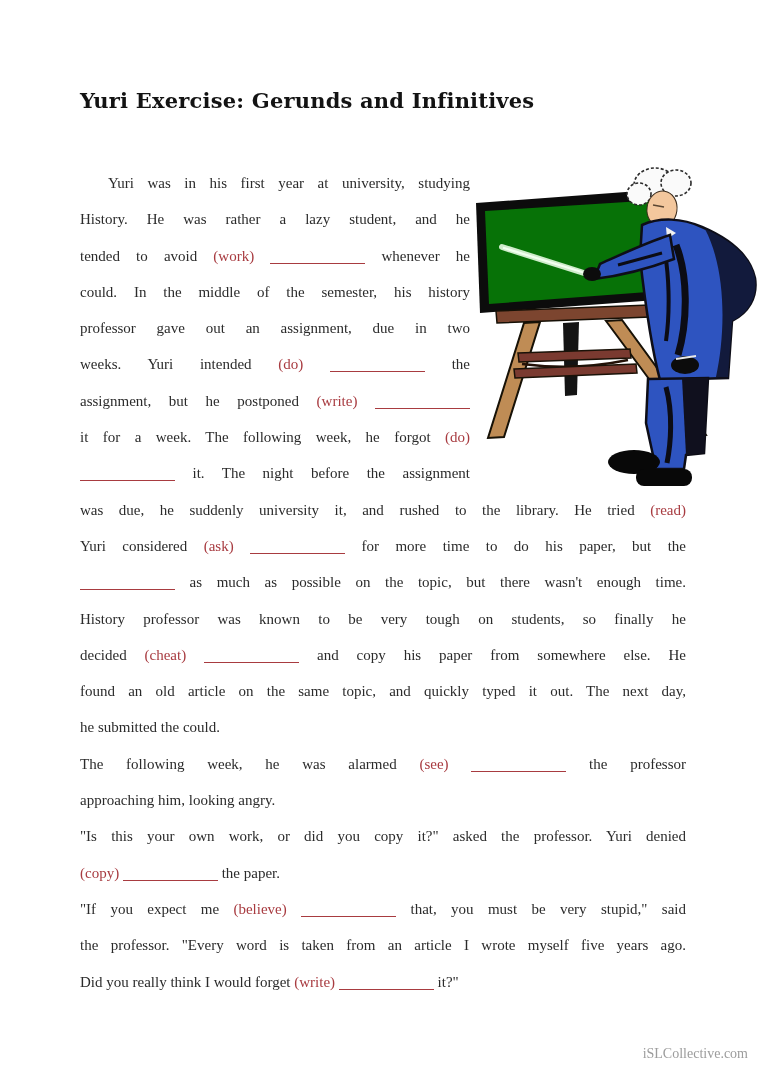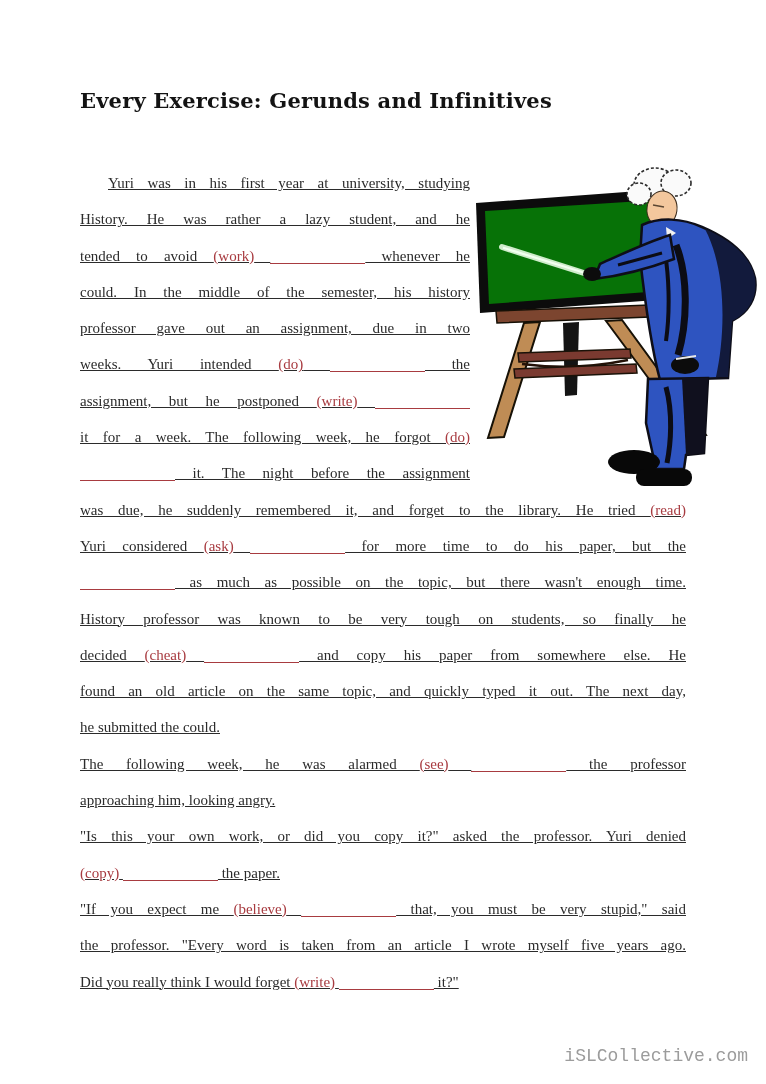--- a/index.html
+++ b/index.html
@@ -11,67 +11,66 @@
   #title {
     position:absolute; left:80px; top:88px; margin:0;
     font-family:"DejaVu Serif", serif;
     font-weight:bold; font-size:21px; letter-spacing:0.2px;
     color:var(--title, #131313);
   }
   #text-flow {
     position:absolute; left:80px; top:165px; width:606px;
     color:var(--text, #2b2b2b);
     font-size:15px;
-    text-decoration:underline;
   }
   .line {
     height:36.3px; line-height:36.3px; overflow:hidden;
     text-align:left;
   }
   .line.narrow { width:390px; }
   .line.full   { width:606px; }
   .line.justify { text-align:justify; text-align-last:justify; }
   .line.indent  { text-indent:28px; }
   .hint { color:var(--hint, #a83b40); }
   .blank {
     display:inline-block; width:95px; height:1px;
     border-bottom:1.5px solid var(--hint, #a83b40);
     vertical-align:-3px;
   }
   #illustration { position:absolute; left:470px; top:163px; width:294px; height:332px; }
   #watermark {
     position:absolute; right:18px; top:1046px;
-    font-family:Liberation Mono, monospace;
-    font-size:18px; color:var(--wm, #9c9c9c);
+    font-family:Liberation Serif, serif;
+    font-size:14px; color:var(--wm, #9c9c9c);
   }
   
   .f-green  { fill:var(--board, #077207); }
   .f-tan    { fill:var(--tan, #bf8c55); }
   .f-maroon { fill:var(--maroon, #7a3a30); }
   .f-blue   { fill:var(--suit, #2e54c0); }
   .f-skin   { fill:var(--skin, #f3c79d); }
 </style>
 </head>
 <body>
 
 <div id="page">
 
-  <h1 id="title">Every Exercise: Gerunds and Infinitives</h1>
+  <h1 id="title">Yuri Exercise: Gerunds and Infinitives</h1>
 
   <div id="text-flow">
       <div class="line narrow justify indent"><span>Yuri was in his first year at university, studying</span></div>
       <div class="line narrow justify"><span>History. He was rather a lazy student, and he</span></div>
       <div class="line narrow justify"><span>tended to avoid </span><span class="hint">(work)</span><span> </span><span class="blank"></span><span> whenever he</span></div>
       <div class="line narrow justify"><span>could. In the middle of the semester, his history</span></div>
       <div class="line narrow justify"><span>professor gave out an assignment, due in two</span></div>
       <div class="line narrow justify"><span>weeks. Yuri intended </span><span class="hint">(do)</span><span> </span><span class="blank"></span><span> the</span></div>
       <div class="line narrow justify"><span>assignment, but he postponed </span><span class="hint">(write)</span><span> </span><span class="blank"></span></div>
       <div class="line narrow justify"><span>it for a week. The following week, he forgot </span><span class="hint">(do)</span></div>
       <div class="line narrow justify"><span class="blank"></span><span> it. The night before the assignment</span></div>
-      <div class="line full justify"><span>was due, he suddenly remembered it, and forget to the library. He tried </span><span class="hint">(read)</span></div>
+      <div class="line full justify"><span>was due, he suddenly university it, and rushed to the library. He tried </span><span class="hint">(read)</span></div>
       <div class="line full justify"><span>Yuri considered </span><span class="hint">(ask)</span><span> </span><span class="blank"></span><span> for more time to do his paper, but the</span></div>
       <div class="line full justify"><span class="blank"></span><span> as much as possible on the topic, but there wasn't enough time.</span></div>
       <div class="line full justify"><span>History professor was known to be very tough on students, so finally he</span></div>
       <div class="line full justify"><span>decided </span><span class="hint">(cheat)</span><span> </span><span class="blank"></span><span> and copy his paper from somewhere else. He</span></div>
       <div class="line full justify"><span>found an old article on the same topic, and quickly typed it out. The next day,</span></div>
       <div class="line full"><span>he submitted the could.</span></div>
       <div class="line full justify"><span>The following week, he was alarmed </span><span class="hint">(see)</span><span> </span><span class="blank"></span><span> the professor</span></div>
       <div class="line full"><span>approaching him, looking angry.</span></div>
       <div class="line full justify"><span>"Is this your own work, or did you copy it?" asked the professor. Yuri denied</span></div>
       <div class="line full"><span class="hint">(copy)</span><span> </span><span class="blank"></span><span> the paper.</span></div>

